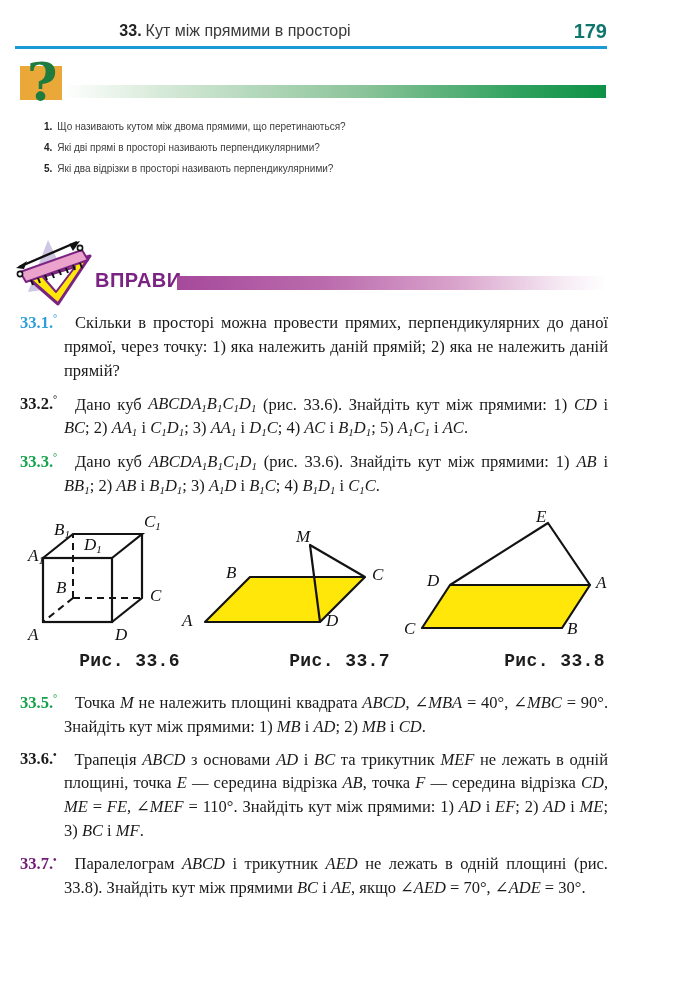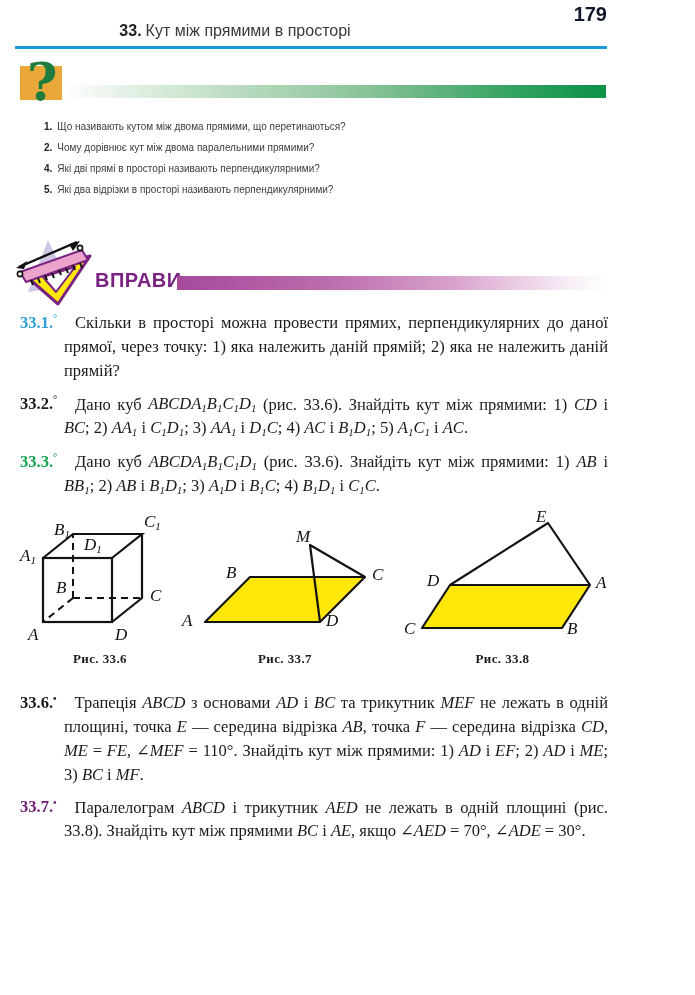--- a/index.html
+++ b/index.html
@@ -7,22 +7,22 @@
     position:relative;width:695px;height:995px;margin:0 auto;background:#fff;
     font-family:"Liberation Serif","DejaVu Serif",serif;color:#1a1a1a;overflow:hidden;
   }
   
   .running-head{
     position:absolute;left:15px;top:22px;width:440px;text-align:center;
     font-family:"Liberation Sans","DejaVu Sans",sans-serif;font-size:16px;color:#3a3a3a;
   }
   .running-head .sec-num{font-weight:bold;color:#222;margin-right:4px;}
   .page-num{
-    position:absolute;right:88px;top:3px;
-    font-family:"Liberation Sans","DejaVu Sans",sans-serif;font-size:20px;font-weight:bold;color:#0f172a;
+    position:absolute;right:88px;top:20px;
+    font-family:"Liberation Sans","DejaVu Sans",sans-serif;font-size:20px;font-weight:bold;color:#0f766e;
   }
   .head-rule{position:absolute;left:15px;top:46px;width:592px;height:3px;background:#1b9ad6;}
   
   .q-square{position:absolute;left:20px;top:66px;width:42px;height:34px;background:#eaa838;}
   .q-glyph{
     position:absolute;left:27px;top:56px;font-family:"DejaVu Serif","Liberation Serif",serif;
     font-size:52px;line-height:1;font-weight:bold;color:#1e7c3e;
   }
   .q-bar{
     position:absolute;left:62px;top:85px;width:544px;height:13px;
@@ -57,22 +57,22 @@
   .problem i{font-style:italic;}
   sub{font-size:11px;line-height:0;vertical-align:-3px;}
   
   .figure{position:absolute;}
   #fig-336{left:20px;top:505px;width:160px;height:170px;}
   #fig-337{left:180px;top:528px;width:210px;height:147px;}
   #fig-338{left:400px;top:508px;width:205px;height:167px;}
   .fig-svg{position:absolute;left:0;top:0;}
   .fig-label{position:absolute;font:italic 17px "Liberation Serif","DejaVu Serif",serif;color:#101010;line-height:1;}
   .fig-caption{
-    position:absolute;left:0;width:100%;text-align:center;
-    font-family:Liberation Serif, serif;font-weight:bold;font-size:13px;color:#1d1d1d;letter-spacing:.4px;
+    position:absolute;left:0;width:100%;text-align:right;
+    font-family:Liberation Mono, monospace;font-weight:bold;font-size:18px;color:#1d1d1d;letter-spacing:.4px;
   }
   #fig-336 .fig-caption{top:146px;}
   #fig-337 .fig-caption{top:123px;}
   #fig-338 .fig-caption{top:143px;}
 </style>
 </head>
 <body>
 
 <div class="page">
 
@@ -80,21 +80,20 @@
     <span class="sec-num">33.</span><span class="sec-title">Кут між прямими в просторі</span>
   </div>
   <div class="page-num">179</div>
   <div class="head-rule"></div>
 
   <div class="q-square"></div>
   <div class="q-bar"></div>
   <div class="q-glyph">?</div>
   <div class="questions-list" id="questions-list">
       <div class="q-item"><span class="q-num">1.</span><span>Що називають кутом між двома прямими, що перетинаються?</span></div>
-      <div class="q-item"><span class="q-num">2.</span><span>Чому дорівнює кут між двома паралельними прямими?</span></div>
       <div class="q-item"><span class="q-num">4.</span><span>Які дві прямі в просторі називають перпендикулярними?</span></div>
       <div class="q-item"><span class="q-num">5.</span><span>Які два відрізки в просторі називають перпендикулярними?</span></div>
     </div>
 
   <svg class="tools-icon" viewBox="0 0 90 72">
     <polygon points="34,6 14,58 56,52" fill="#cfc6e4"></polygon>
     <polygon points="12,42 76,22 44,70" fill="#ffe70a" stroke="#7b2382" stroke-width="3" stroke-linejoin="round"></polygon>
     <polygon points="29,43 61,33 42,58" fill="#ffffff" stroke="#7b2382" stroke-width="2" stroke-linejoin="round"></polygon>
     <polygon points="6,38 68,16 74,26 12,48" fill="#eba3cc" stroke="#7b2382" stroke-width="2" stroke-linejoin="round"></polygon>
     <g stroke="#111" stroke-width="2">
@@ -130,21 +129,21 @@
         <rect x="23" y="53" width="69" height="64"></rect>
         <polyline points="23,53 53,29 122,29 92,53"></polyline>
         <polyline points="122,29 122,93 92,117"></polyline>
       </g>
       <g fill="none" stroke="#131313" stroke-width="2" stroke-dasharray="7 5">
         <line x1="53" y1="93" x2="23" y2="117"></line>
         <line x1="53" y1="93" x2="122" y2="93"></line>
         <line x1="53" y1="93" x2="53" y2="29"></line>
       </g>
     </svg>
-    <span class="fig-label" style="left:0px;top:42px">A<sub>1</sub></span>
+    <span class="fig-label" style="left:8px;top:42px">A<sub>1</sub></span>
     <span class="fig-label" style="left:34px;top:16px">B<sub>1</sub></span>
     <span class="fig-label" style="left:124px;top:8px">C<sub>1</sub></span>
     <span class="fig-label" style="left:64px;top:31px">D<sub>1</sub></span>
     <span class="fig-label" style="left:8px;top:121px">A</span>
     <span class="fig-label" style="left:36px;top:74px">B</span>
     <span class="fig-label" style="left:130px;top:82px">C</span>
     <span class="fig-label" style="left:95px;top:121px">D</span>
     <div class="fig-caption">Рис. 33.6</div>
   </div>
 
@@ -168,17 +167,18 @@
     </svg>
     <span class="fig-label" style="left:136px;top:0px">E</span>
     <span class="fig-label" style="left:27px;top:64px">D</span>
     <span class="fig-label" style="left:196px;top:66px">A</span>
     <span class="fig-label" style="left:4px;top:112px">C</span>
     <span class="fig-label" style="left:167px;top:112px">B</span>
     <div class="fig-caption">Рис. 33.8</div>
   </div>
 
   <div class="problems" id="problems-b">
+      <div class="problem"><span class="p-num" style="color: rgb(19, 162, 74);">33.5.<sup class="p-marker">°</sup></span>Точка <i>M</i> не належить площині квадрата <i>ABCD</i>, ∠<i>MBA</i> = 40°, ∠<i>MBC</i> = 90°. Знайдіть кут між прямими: 1) <i>MB</i> і <i>AD</i>; 2) <i>MB</i> і <i>CD</i>.</div>
       <div class="problem"><span class="p-num" style="color: rgb(26, 26, 26);">33.6.<sup class="p-marker">•</sup></span>Трапеція <i>ABCD</i> з основами <i>AD</i> і <i>BC</i> та трикутник <i>MEF</i> не лежать в одній площині, точка <i>E</i> — середина відрізка <i>AB</i>, точка <i>F</i> — середина відрізка <i>CD</i>, <i>ME</i> = <i>FE</i>, ∠<i>MEF</i> = 110°. Знайдіть кут між прямими: 1) <i>AD</i> і <i>EF</i>; 2) <i>AD</i> і <i>ME</i>; 3) <i>BC</i> і <i>MF</i>.</div>
       <div class="problem"><span class="p-num" style="color: #701a75;">33.7.<sup class="p-marker">•</sup></span>Паралелограм <i>ABCD</i> і трикутник <i>AED</i> не лежать в одній площині (рис. 33.8). Знайдіть кут між прямими <i>BC</i> і <i>AE</i>, якщо ∠<i>AED</i> = 70°, ∠<i>ADE</i> = 30°.</div>
     </div>
 
 </div>
 
 </body></html>

